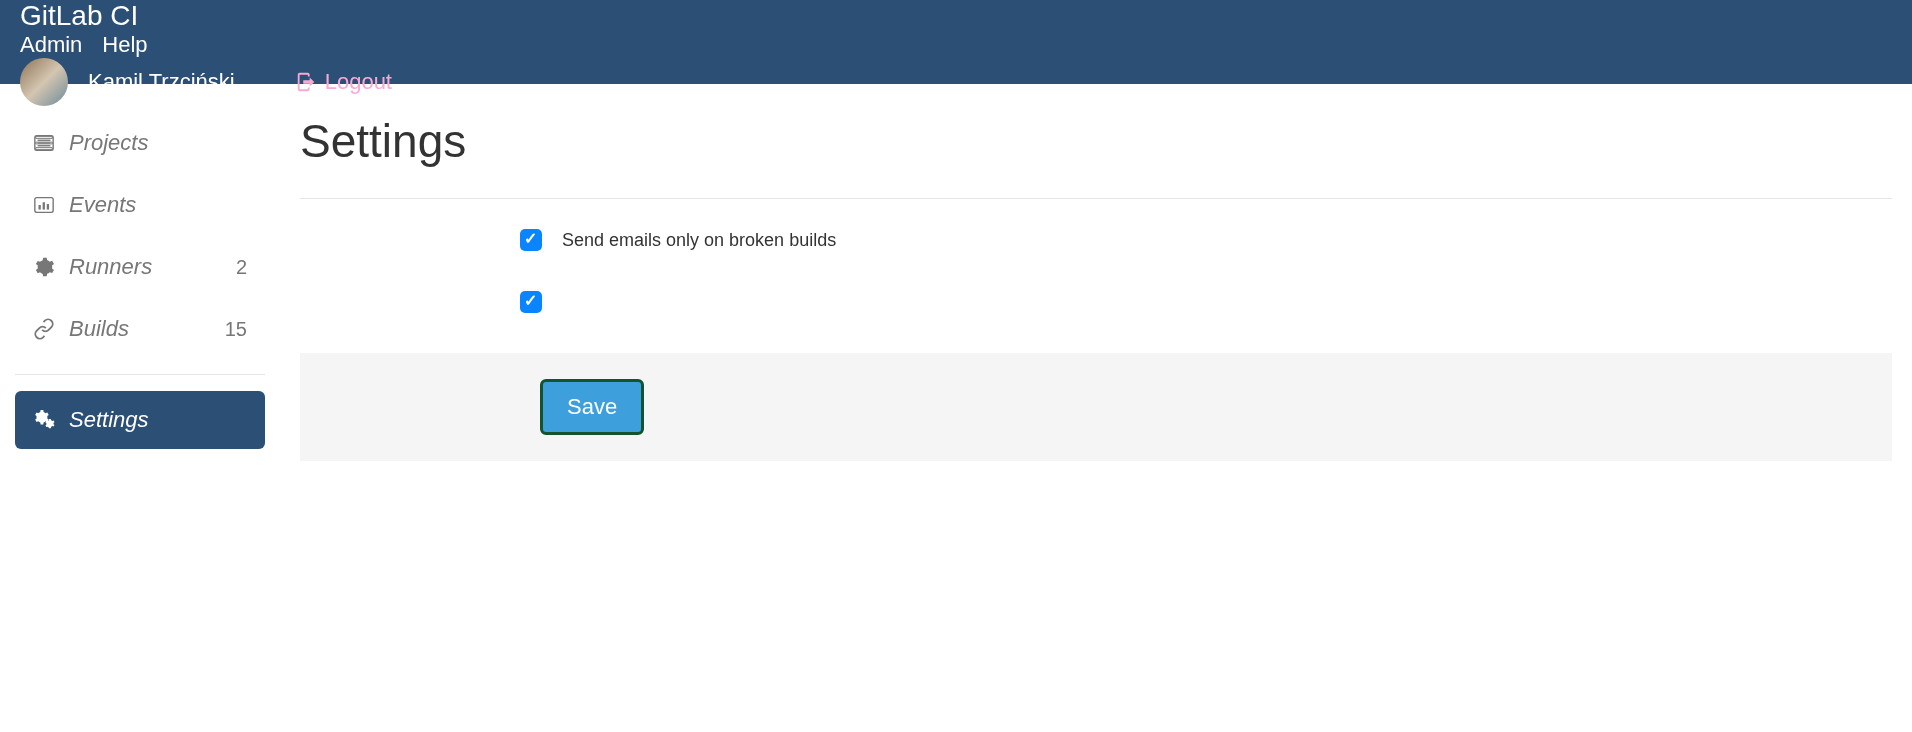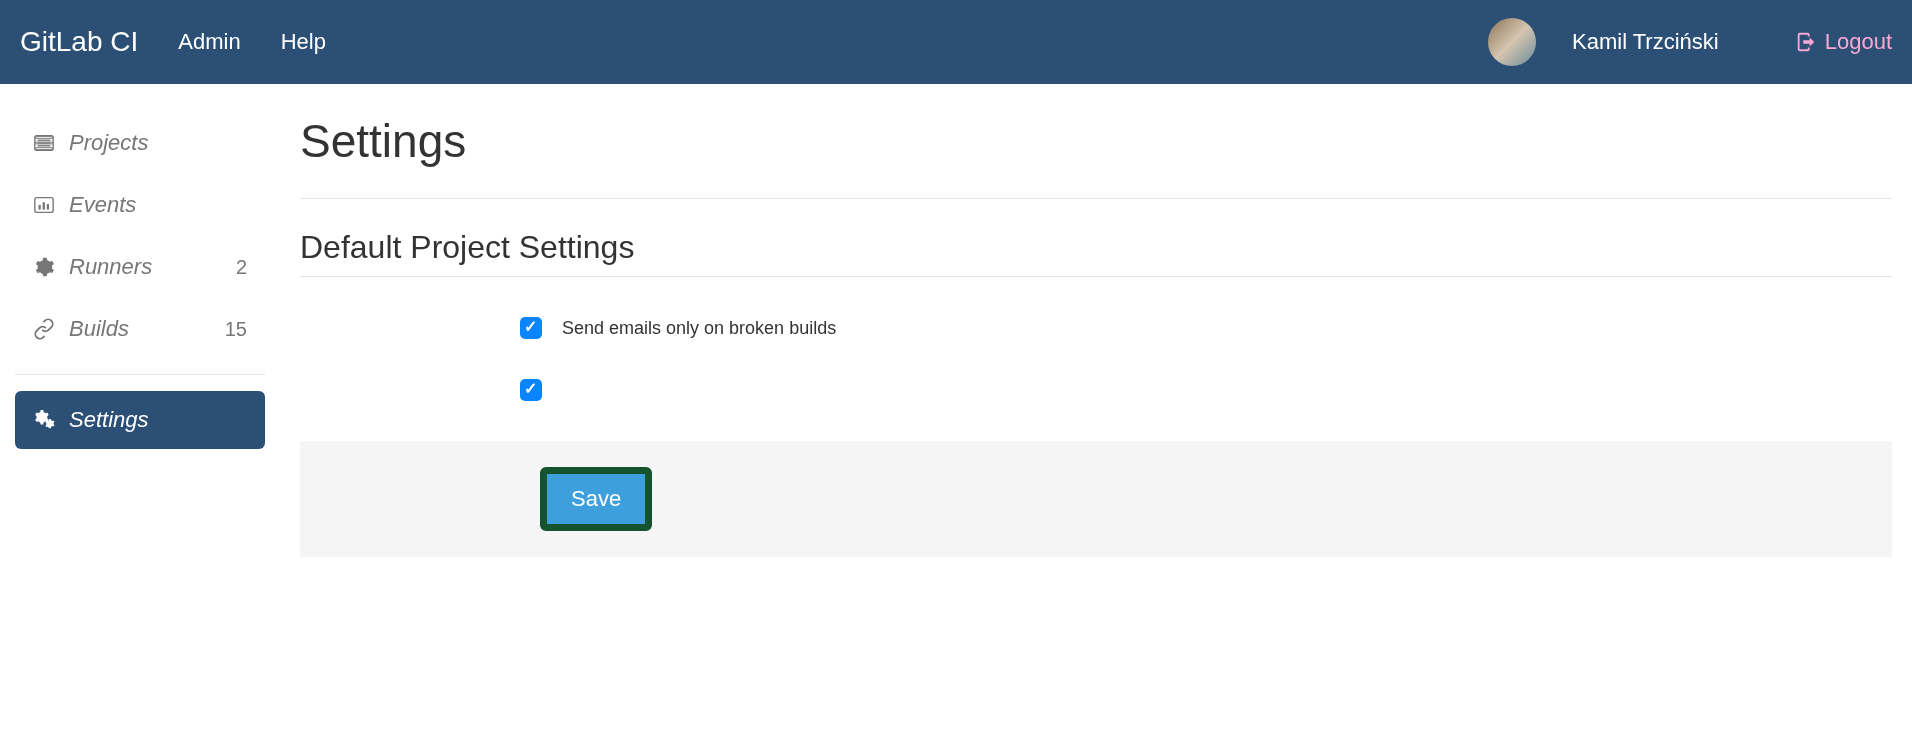--- a/index.html
+++ b/index.html
@@ -10,43 +10,43 @@
     body {
       font-family: -apple-system, BlinkMacSystemFont, "Segoe UI", Helvetica, Arial, sans-serif;
       background: #ffffff;
       color: #333;
     }
     .navbar {
       background: #2c4f76;
       color: #ffffff;
       height: 84px;
       display: flex;
-      align-items: center;
       padding: 0 20px;
+      flex-direction: column;
     }
     .navbar-brand {
       font-size: 28px;
       font-weight: 400;
       color: #ffffff;
       margin-right: 40px;
     }
     .navbar-nav {
       display: flex;
-      gap: 40px;
+      gap: 20px;
       flex: 1;
     }
     .navbar-link {
       color: #ffffff;
       font-size: 22px;
       cursor: pointer;
     }
     .navbar-right {
       display: flex;
       align-items: center;
-      gap: 36px;
+      gap: 20px;
     }
     .avatar {
       width: 48px;
       height: 48px;
       border-radius: 50%;
       background: linear-gradient(135deg, #8b7355 0%, #d4c5b0 50%, #6b8a9a 100%);
       display: inline-block;
     }
     .user-name {
       color: #ffffff;
@@ -155,21 +155,21 @@
       color: #333;
     }
     .footer-bar {
       background: #f5f5f5;
       padding: 26px 20px 26px 240px;
       margin-top: 20px;
     }
     .btn-save {
       background: #3d9fdc;
       color: #ffffff;
-      border: 7px solid #14532d;
+      border: 3px solid #14532d;
       border-radius: 6px;
       padding: 12px 24px;
       font-size: 22px;
       cursor: pointer;
     }
     .icon-svg {
       fill: currentColor;
     }
   </style>
 </head>
@@ -233,21 +233,20 @@
       <svg class="sidebar-icon icon-svg" viewBox="0 0 24 24">
           <path d="M9 6a3 3 0 100 6 3 3 0 000-6zm6.7 3c0-.44-.05-.87-.14-1.29l1.58-1.24-1.5-2.6-1.88.75a6 6 0 00-2.23-1.3L11.25 1h-3l-.28 2.32a6 6 0 00-2.23 1.3l-1.88-.75-1.5 2.6 1.58 1.24A6.03 6.03 0 003.8 9c0 .44.05.87.14 1.29l-1.58 1.24 1.5 2.6 1.88-.75a6 6 0 002.23 1.3L8.25 17h3l.28-2.32a6 6 0 002.23-1.3l1.88.75 1.5-2.6-1.58-1.24c.09-.42.14-.85.14-1.29zM18 14a2 2 0 100 4 2 2 0 000-4zm4.47 2c0-.3-.03-.58-.1-.86l1.05-.83-1-1.73-1.25.5a4 4 0 00-1.49-.87L19.5 11h-2l-.19 1.55a4 4 0 00-1.49.87l-1.25-.5-1 1.73 1.05.83a4.02 4.02 0 000 1.72l-1.05.83 1 1.73 1.25-.5a4 4 0 001.49.87L17.5 21h2l.19-1.55a4 4 0 001.49-.87l1.25.5 1-1.73-1.05-.83c.06-.28.09-.57.09-.86z" fill="currentColor"></path>
         </svg>
       <span class="sidebar-label">Settings</span>
     </div>
   </aside>
 
   <main class="main">
     <h1 class="page-title">Settings</h1>
     <hr class="section-divider">
-    <h2 class="section-title">Default Project Settings</h2>
 
     <div class="form-row">
       <input type="checkbox" class="checkbox" checked="" style="">
       <span class="checkbox-label">Send emails only on broken builds</span>
     </div>
 
     <div class="form-row">
       <input type="checkbox" class="checkbox" checked="" style="">
     </div>
 

